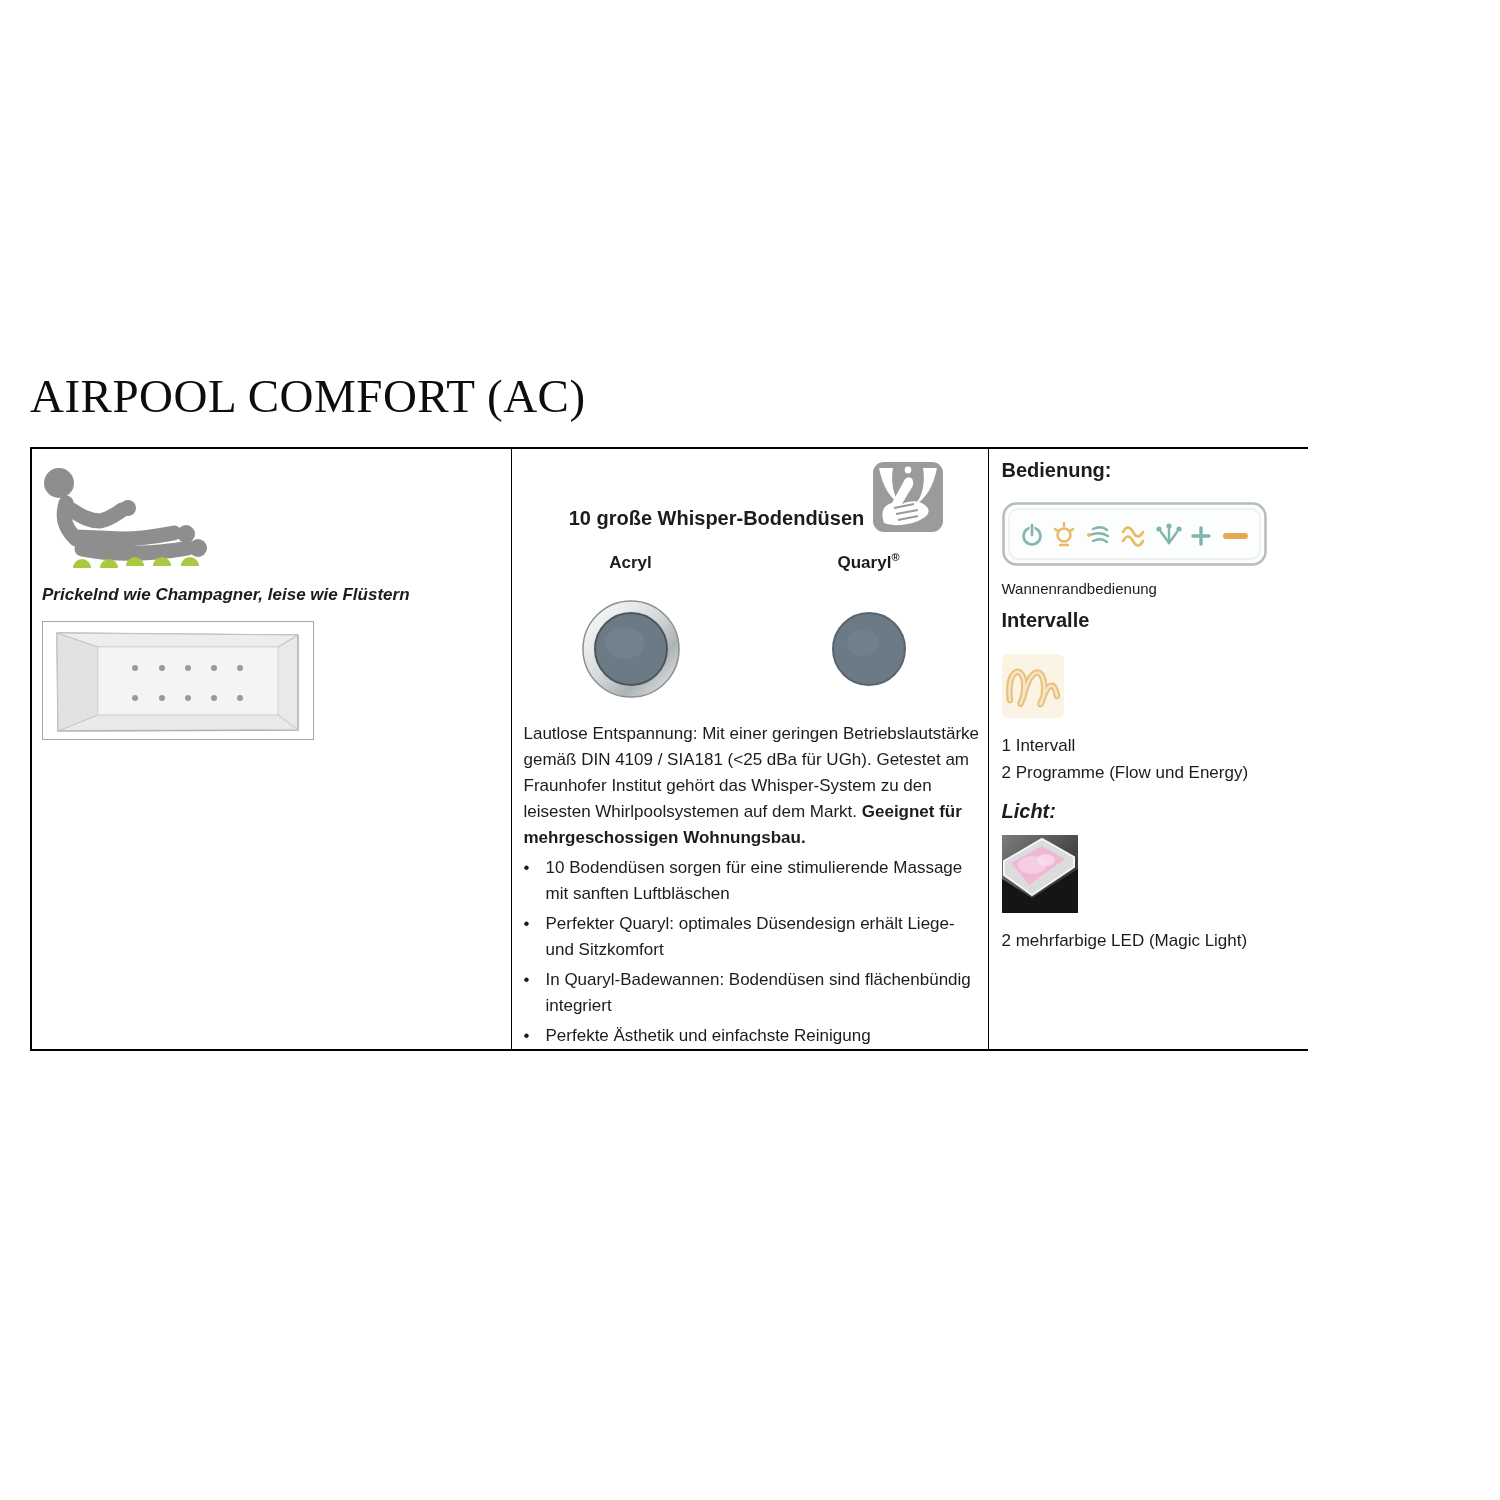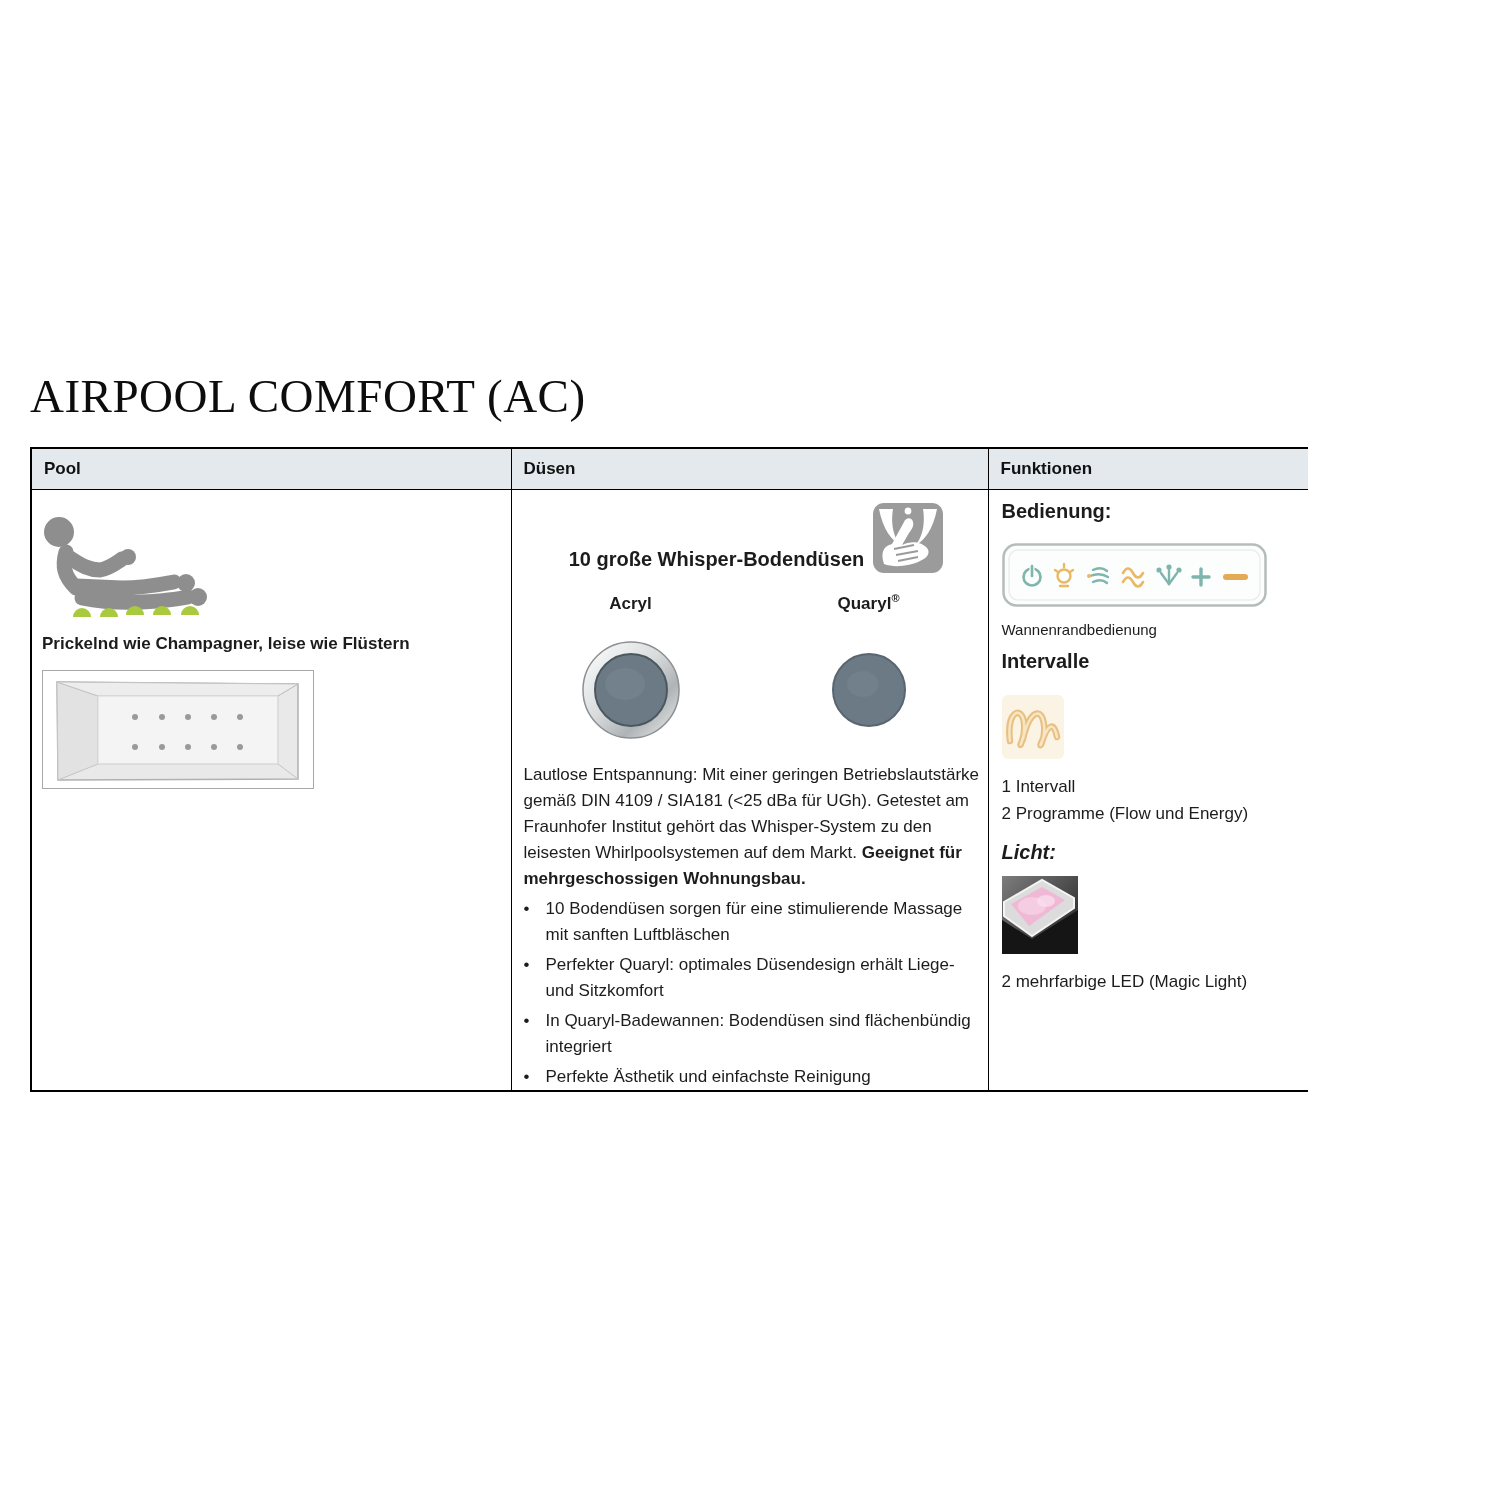--- a/index.html
+++ b/index.html
@@ -9,21 +9,21 @@
   .title{position:absolute;left:30px;top:369px;margin:0;font-family:"Liberation Serif",serif;
          font-size:47px;font-weight:400;letter-spacing:.5px;color:#0d0d0d;white-space:nowrap;}
 
   table.spec{position:absolute;left:30px;top:447px;width:1438px;border-collapse:collapse;
              table-layout:fixed;border:2px solid #000;}
   .spec th{background:#e3e9ed;text-align:left;vertical-align:middle;font-size:17px;font-weight:700;
            color:#111;padding:9px 12px;border:1.5px solid #000;height:22px;}
   .spec td{vertical-align:top;background:#fff;border:1.5px solid #000;padding:0;height:586px;}
 
   
-  .pool-pad{padding:18px 10px 0 10px;}
+  .pool-pad{padding:10px 10px 0 10px;font-style:italic;}
   .pool-caption{font-size:17px;font-weight:700;margin:10px 0 0 0;}
   .tub-box{width:270px;height:117px;border:1px solid #a8a8a8;margin-top:16px;background:#fff;}
 
   
   .duesen-top{position:relative;height:90px;}
   .duesen-heading{position:absolute;left:44px;right:110px;top:58px;margin:0;text-align:center;
                   font-size:20px;font-weight:700;white-space:nowrap;}
   .whisper-wrap{position:absolute;right:44px;top:12px;width:72px;height:72px;}
   .mats{display:flex;margin-top:12px;}
   .mat{flex:1;text-align:center;}
@@ -55,25 +55,20 @@
 
   <h1 class="title">AIRPOOL COMFORT (AC)</h1>
 
   <table class="spec">
     <colgroup>
         <col style="width:480px">
         <col style="width:477px">
         <col style="width:481px">
       </colgroup>
     <tbody>
-        <tr>
-      <th>Pool</th>
-      <th>Düsen</th>
-      <th>Funktionen</th>
-    </tr>
     <tr>
 
       <td>
         <div class="pool-pad">
           <svg width="185" height="112" viewBox="0 0 185 112">
             <g stroke="#8e8e8e" stroke-width="15" stroke-linecap="round" fill="none">
               <path d="M24,44 C20,58 22,68 34,80"></path>
               <path d="M28,50 C40,58 48,62 58,62 C68,60 74,55 80,51"></path>
               <path d="M34,78 L80,80 C100,80 116,77 132,74"></path>
               <path d="M40,90 C60,94 80,95 100,94 C118,93 132,92 146,89"></path>

